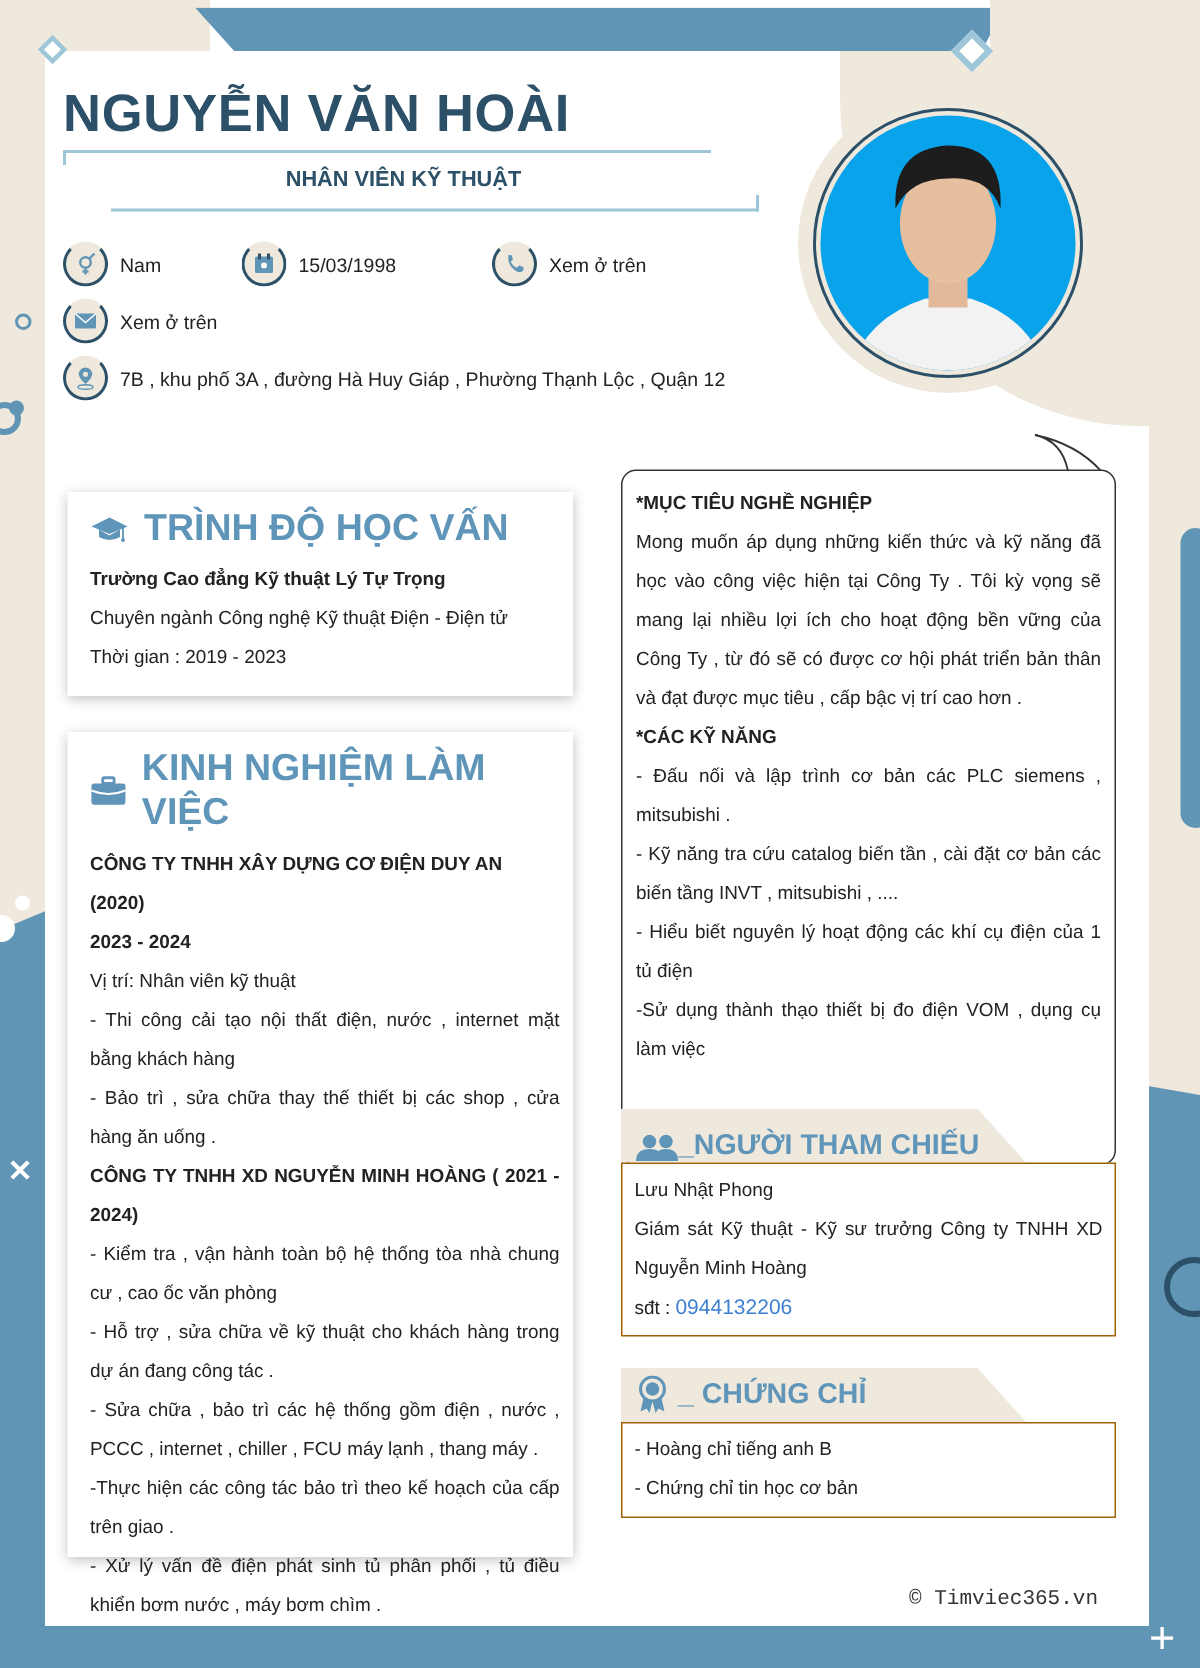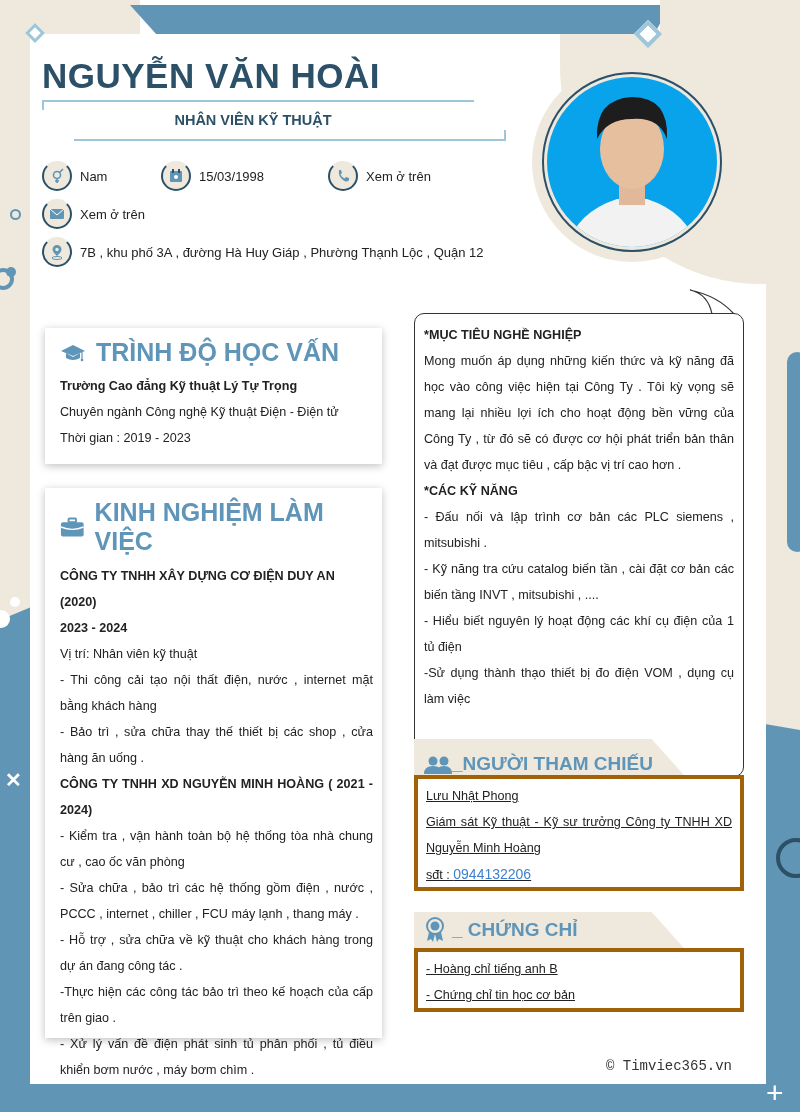--- a/index.html
+++ b/index.html
@@ -10,21 +10,21 @@
   .bg-beige { position: absolute; background: #efe9dd; }
   .bg-blue { position: absolute; background: #6195b5; }
   .deco { position: absolute; }
 
   .paper { position: absolute; left: 30px; top: 34px; width: 736px; height: 1050px; background: #fff; }
 
   
   .name { position: absolute; left: 42px; top: 56px; font-size: 35px; font-weight: bold; color: #2b5068; letter-spacing: 0.5px; }
   .line-top { position: absolute; left: 42px; top: 100px; width: 432px; height: 2px; background: #9dc6d8; }
   .line-top-tick { position: absolute; left: 42px; top: 100px; width: 2px; height: 10px; background: #9dc6d8; }
-  .job { position: absolute; left: 28px; top: 112px; width: 450px; text-align: center; font-size: 14.5px; font-weight: bold; color: #2b5068; }
+  .job { position: absolute; left: 44px; top: 112px; width: 450px; text-align: center; font-size: 14.5px; font-weight: bold; color: #2b5068; }
   .line-bot { position: absolute; left: 74px; top: 139px; width: 432px; height: 2px; background: #9dc6d8; }
   .line-bot-tick { position: absolute; left: 504px; top: 130px; width: 2px; height: 11px; background: #9dc6d8; }
 
   .info { position: absolute; display: flex; align-items: center; font-size: 13px; color: #222; }
   .info .ic { width: 30px; height: 30px; border-radius: 50%; background: #efe9dd; border: 2px solid #2b5068; border-top-color: transparent; border-bottom-color: #2b5068; display: flex; align-items: center; justify-content: center; margin-right: 8px; position: relative; }
   .info .ic svg { width: 16px; height: 16px; }
 
   
   .avatar-wrap { position: absolute; left: 532px; top: 62px; width: 200px; height: 200px; border-radius: 50%; background: #efe9dd; }
   .avatar-ring { position: absolute; left: 542px; top: 72px; width: 180px; height: 180px; border-radius: 50%; border: 2px solid #2b5068; }
@@ -40,21 +40,21 @@
 
   
   .bubble { position: absolute; left: 414px; top: 313px; width: 330px; height: 464px; border: 1.2px solid #333; border-radius: 10px; background: #fff; }
   .bubble p { font-size: 12.6px; line-height: 26px; color: #222; }
   .bubble .h { font-weight: bold; font-size: 12.6px; }
 
   
   .sec-head { position: absolute; height: 36px; display: flex; align-items: center; padding-left: 10px; font-size: 19px; font-weight: bold; color: #5f95b8; }
   .sec-head .bgshape { position: absolute; left: 0; top: 0; height: 36px; background: #efe9dd; clip-path: polygon(0 0, 88% 0, 100% 100%, 0 100%); z-index: 0; }
   .sec-head > *:not(.bgshape) { position: relative; z-index: 1; }
-  .sec-box { position: absolute; border: 4px solid #a16207; background: #fff; padding: 4px 8px; text-decoration: underline; }
+  .sec-box { position: absolute; border: 1px solid #a16207; background: #fff; padding: 4px 8px; }
   .sec-box p { font-size: 12.6px; line-height: 26px; color: #222; }
   .phone-link { color: #3d7fd0; font-size: 14px; }
 
   .footer { position: absolute; left: 606px; top: 1058px; font-family: "Liberation Mono", monospace; font-size: 14px; color: #333; }
 </style>
 </head>
 <body>
 
 <div class="bg-beige" style="left:0;top:0;width:30px;height:1112px;"></div>
 <div class="bg-beige" style="left:0;top:0;width:140px;height:60px;"></div>
@@ -173,22 +173,22 @@
     <span>KINH NGHIỆM LÀM VIỆC</span>
   </div>
   <div style="margin-top:7px;">
     <p class="b"> CÔNG TY TNHH XÂY DỰNG CƠ ĐIỆN DUY AN (2020)</p>
     <p class="b">2023 - 2024</p>
     <p>Vị trí: Nhân viên kỹ thuật</p>
     <p class="just">- Thi công cải tạo nội thất điện, nước , internet mặt bằng khách hàng</p>
     <p class="just">- Bảo trì , sửa chữa thay thế thiết bị các shop , cửa hàng ăn uống .</p>
     <p class="b just">CÔNG TY TNHH XD NGUYỄN MINH HOÀNG ( 2021 - 2024)</p>
     <p class="just">- Kiểm tra , vận hành toàn bộ hệ thống tòa nhà chung cư , cao ốc văn phòng</p>
+    <p class="just"> - Hỗ trợ , sửa chữa về kỹ thuật cho khách hàng trong dự án đang công tác .</p>
     <p class="just">- Sửa chữa , bảo trì các hệ thống gồm điện , nước , PCCC , internet , chiller  , FCU máy lạnh , thang máy .</p>
-    <p class="just"> - Hỗ trợ , sửa chữa về kỹ thuật cho khách hàng trong dự án đang công tác .</p>
     <p class="just">-Thực hiện các công tác bảo trì theo kế hoạch của cấp trên giao .</p>
     <p class="just">- Xử lý vấn đề điện phát sinh tủ phân phối , tủ điều khiển bơm nước , máy bơm chìm .</p>
   </div>
 </div>
 
 <svg class="deco" style="left:688px;top:288px;" width="50" height="30" viewBox="0 0 50 30">
     <path d="M2 2 Q20 6 24 26 M2 2 Q30 8 46 26" fill="#fff" stroke="#333" stroke-width="1.2"></path>
   </svg>
 <div class="bubble" style="padding:8px 9px;">
   <p class="h">*MỤC TIÊU NGHỀ NGHIỆP</p>

